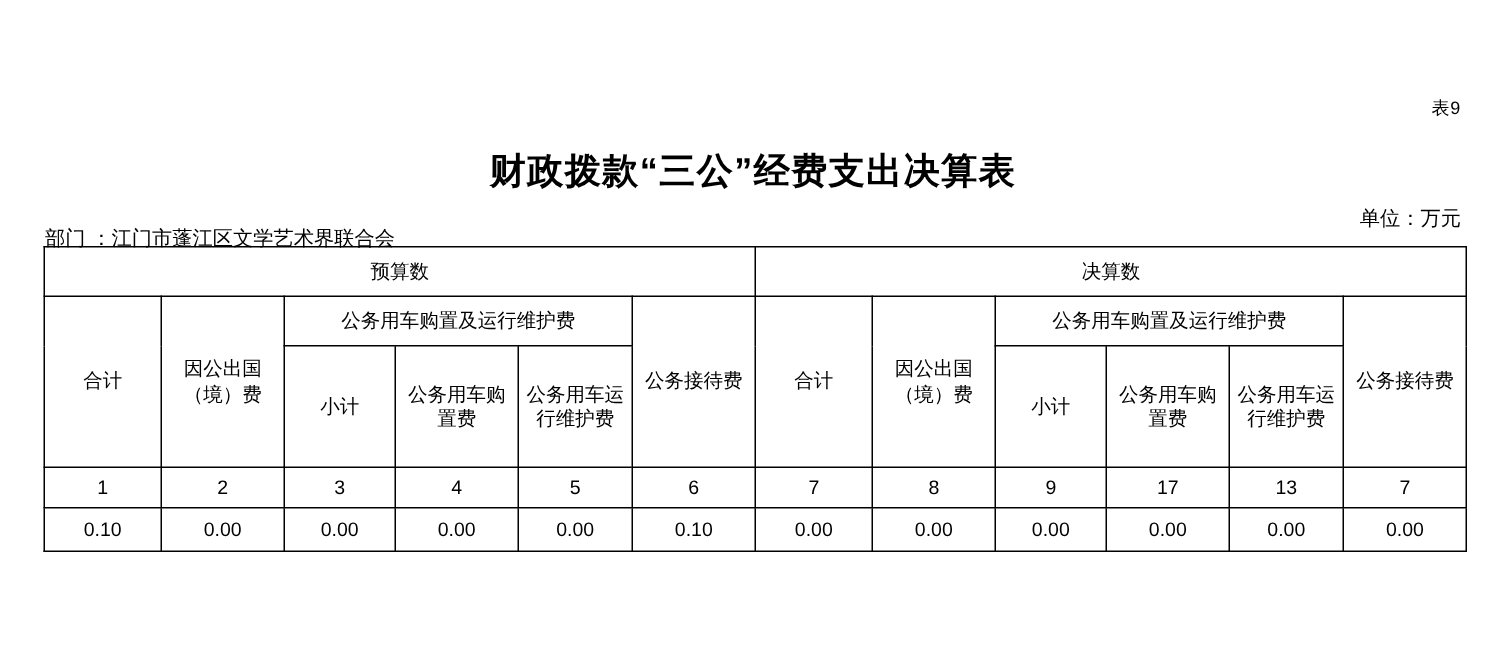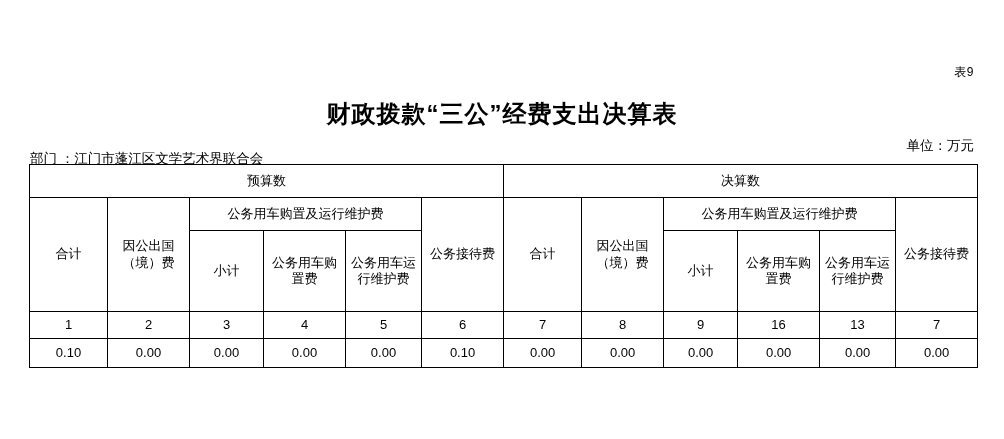--- a/index.html
+++ b/index.html
@@ -164,21 +164,21 @@
       <tr>
         <td class="numrow">1</td>
         <td class="numrow">2</td>
         <td class="numrow">3</td>
         <td class="numrow">4</td>
         <td class="numrow">5</td>
         <td class="numrow">6</td>
         <td class="numrow">7</td>
         <td class="numrow">8</td>
         <td class="numrow">9</td>
-        <td class="numrow">16</td>
+        <td class="numrow">17</td>
         <td class="numrow">13</td>
         <td class="numrow">7</td>
       </tr>
       <tr>
         <td class="valrow">0.10</td>
         <td class="valrow">0.00</td>
         <td class="valrow">0.00</td>
         <td class="valrow">0.00</td>
         <td class="valrow">0.00</td>
         <td class="valrow">0.10</td>

